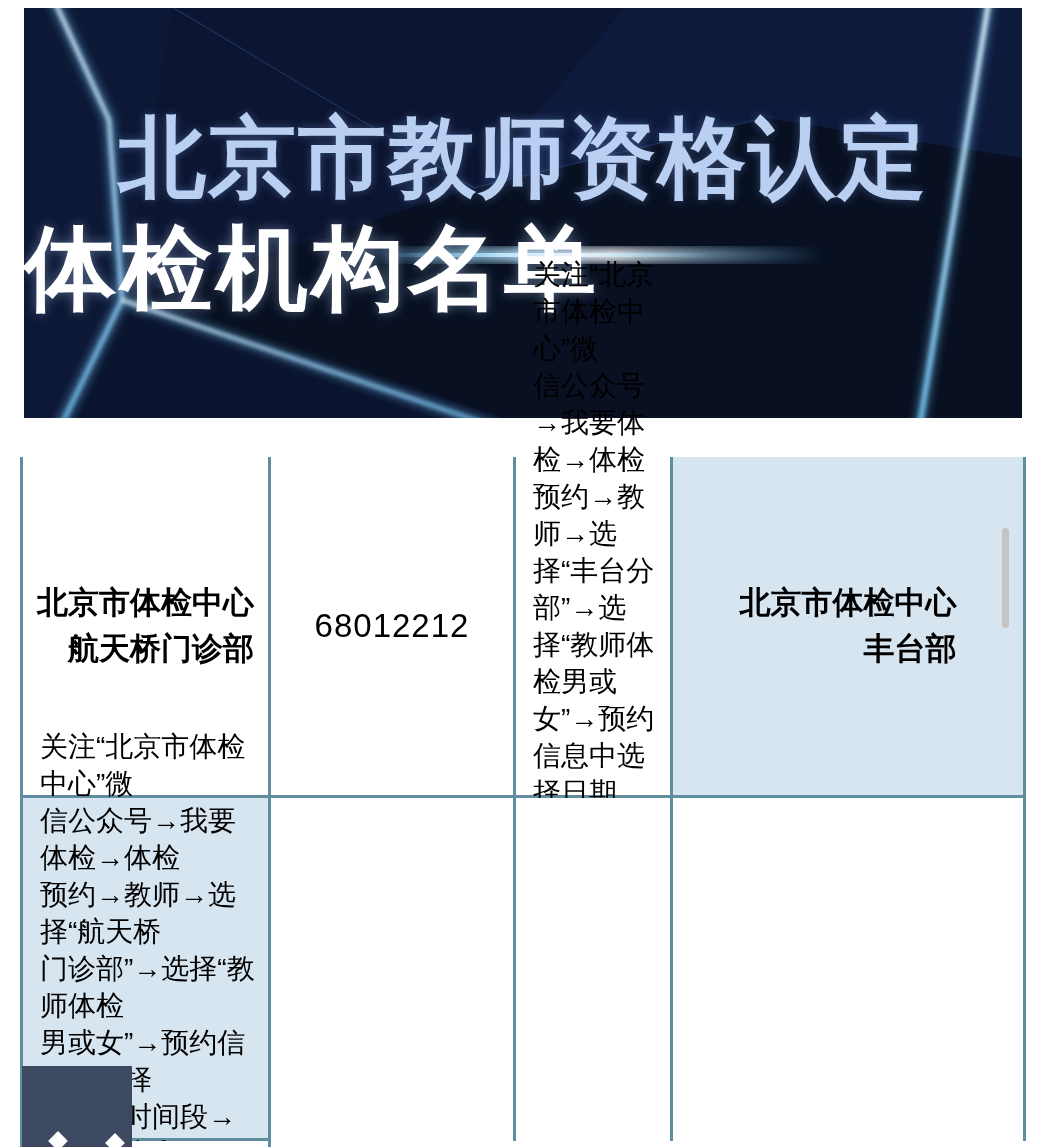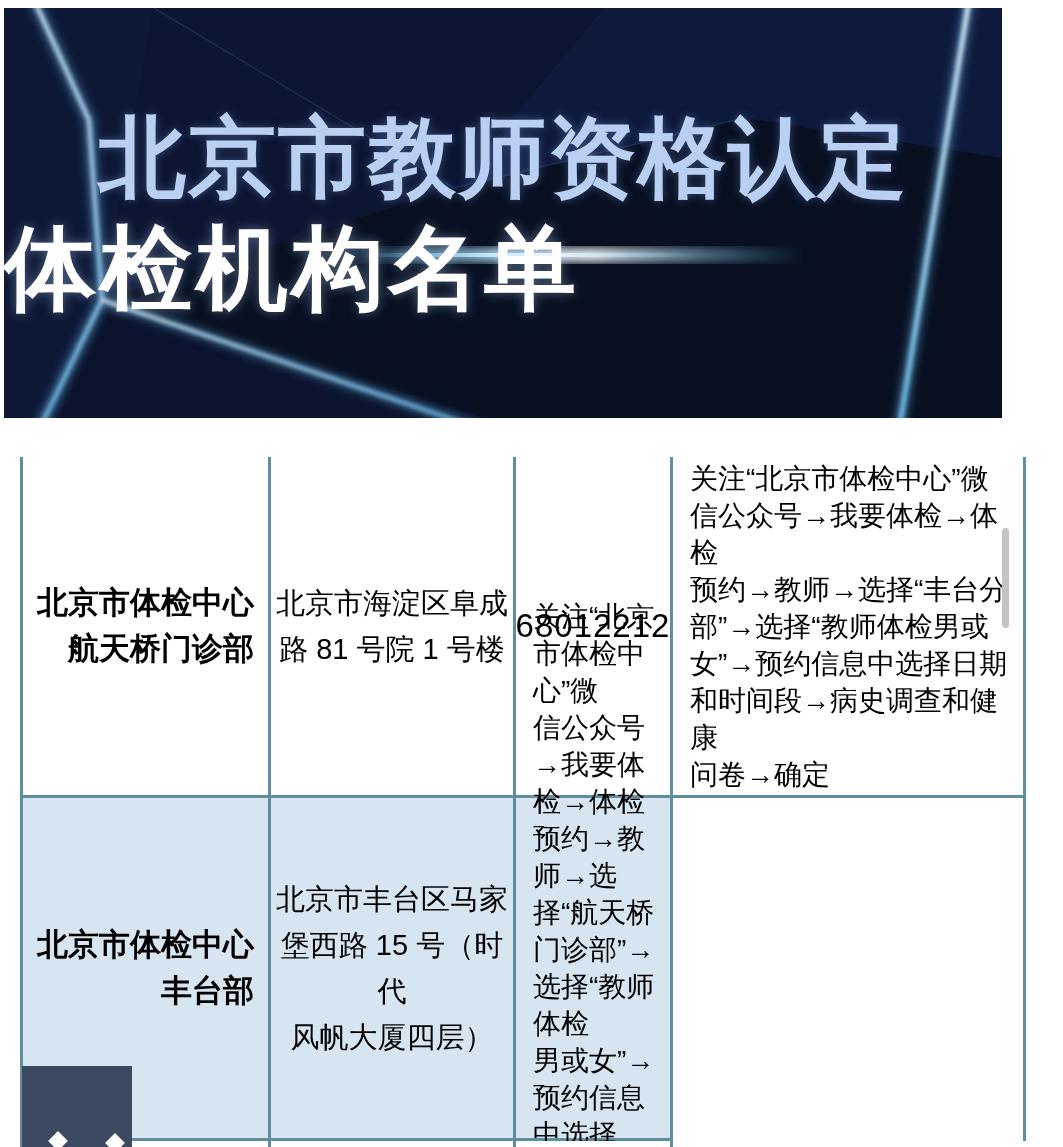--- a/index.html
+++ b/index.html
@@ -4,21 +4,21 @@
 <style>
   html,body{margin:0;padding:0;}
   body{
     width:1063px;height:1147px;position:relative;overflow:hidden;
     background:#ffffff;
     font-family:"Liberation Sans","DejaVu Sans",sans-serif;
   }
 
   
   .banner{
-    position:absolute;left:4px;top:8px;width:998px;height:410px;
+    position:absolute;left:24px;top:8px;width:998px;height:410px;
     background:#701a75;overflow:hidden;
   }
   .banner svg{position:absolute;left:0;top:0;}
   .banner-title1{
     position:absolute;left:0;top:102px;width:100%;
     text-align:center;font-size:88px;line-height:1.1;font-weight:900;
     color:#b9d0f3;letter-spacing:2px;white-space:nowrap;
     text-shadow:0 0 10px rgba(140,180,255,.35);
   }
   .banner-title2{
@@ -132,44 +132,35 @@
   <div class="banner-title2">体检机构名单</div>
 </div>
 
 <div class="med-table">
 
   <div class="cell r1">
     <div class="inst-name">北京市体检中心
 航天桥门诊部</div>
   </div>
   <div class="cell r1">
-    <div class="addr">北京市海淀区阜成
-路 81 号院 1 号楼</div>
-  </div>
-  <div class="cell r1">
     <div class="phone">68012212</div>
   </div>
   <div class="cell r1 steps">
     <div class="steps-text">关注“北京市体检中心”微
 信公众号→我要体检→体检
 预约→教师→选择“丰台分
 部”→选择“教师体检男或
 女”→预约信息中选择日期
 和时间段→病史调查和健康
 问卷→确定</div>
   </div>
 
   <div class="cell r2">
     <div class="inst-name">北京市体检中心
 丰台部</div>
-  </div>
-  <div class="cell r2">
-    <div class="addr">北京市丰台区马家
-堡西路 15 号（时代
-风帆大厦四层）</div>
   </div>
   <div class="cell r2 steps">
     <div class="steps-text">关注“北京市体检中心”微
 信公众号→我要体检→体检
 预约→教师→选择“航天桥
 门诊部”→选择“教师体检
 男或女”→预约信息中选择
 日期和时间段→病史调查和
 健康问卷→确定</div>
   </div>

